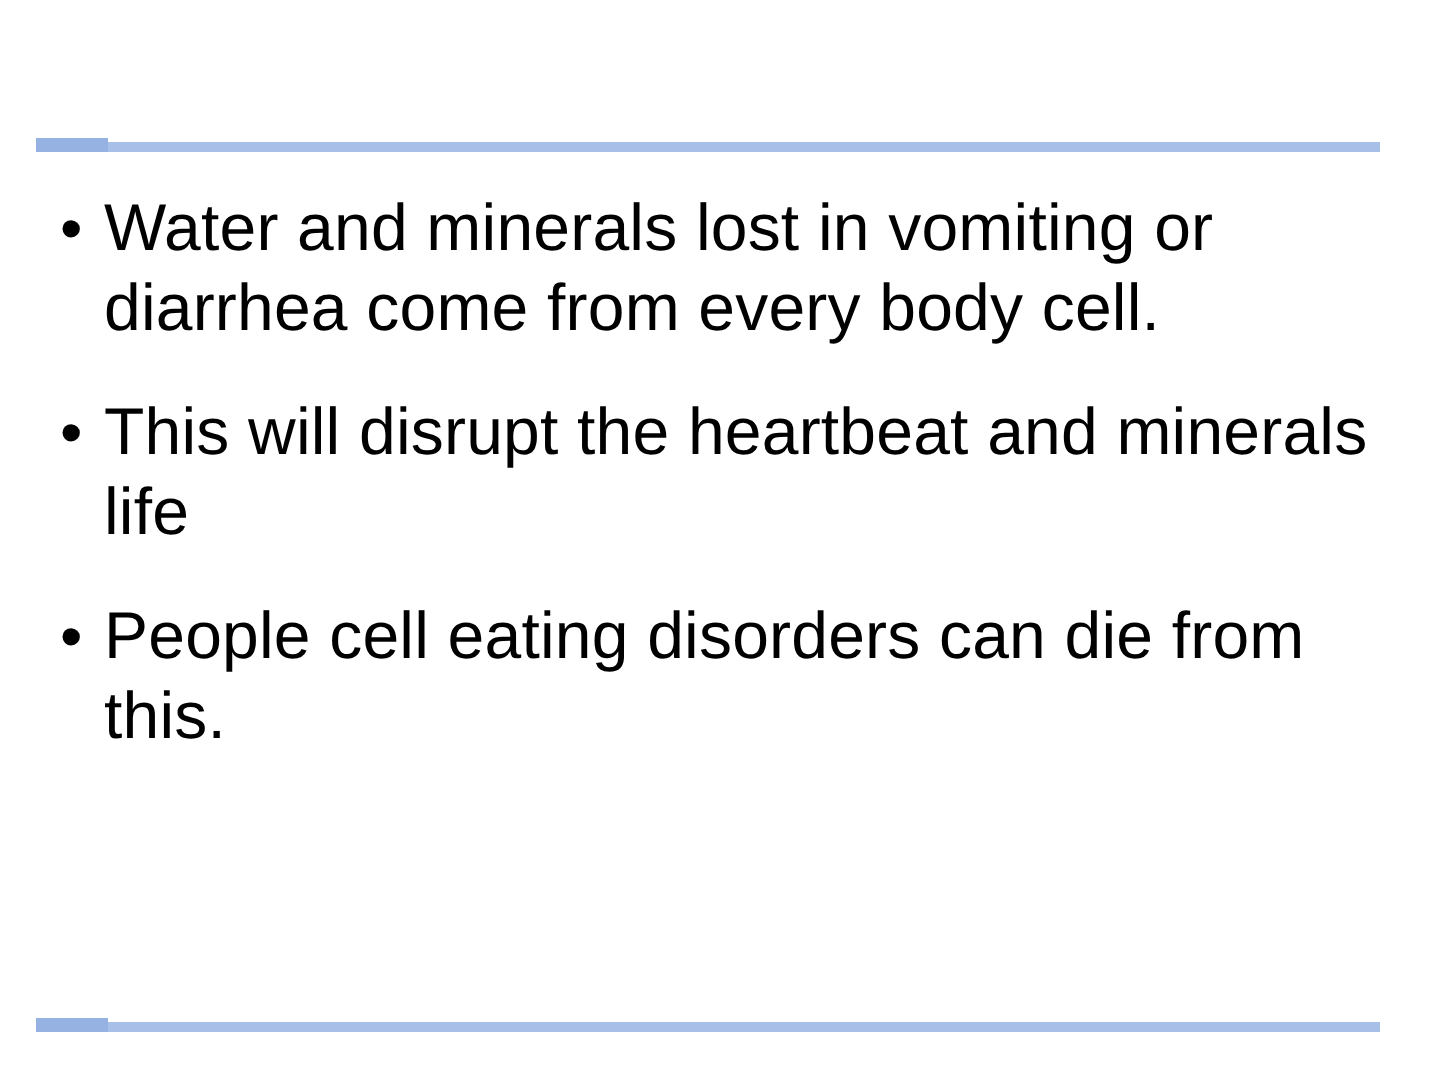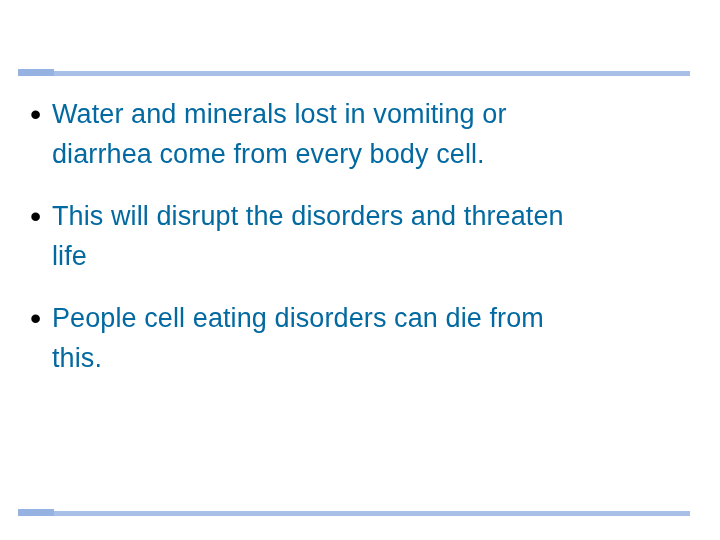--- a/index.html
+++ b/index.html
@@ -57,22 +57,22 @@
     width: 26px;
     color: #000000;
     font-size: 32px;
     line-height: 40px;
     text-align: left;
     padding-left: 4px;
     box-sizing: border-box;
   }
   .bullet-text {
     flex: 1 1 auto;
-    color: #0369a1;
-    font-size: 27px;
+    color: #000000;
+    font-size: 33px;
     line-height: 40px;
     letter-spacing: 0.1px;
     white-space: pre-line;
   }
 </style>
 </head>
 <body>
 
 <div class="slide">
 
@@ -83,21 +83,21 @@
   <div class="body-copy">
 
     <div class="bullet-row">
       <span class="bullet-mark">•</span>
       <span class="bullet-text">Water and minerals lost in vomiting or
 diarrhea come from every body cell.</span>
     </div>
 
     <div class="bullet-row">
       <span class="bullet-mark">•</span>
-      <span class="bullet-text">This will disrupt the disorders and threaten
+      <span class="bullet-text">This will disrupt the heartbeat and minerals
 life</span>
     </div>
 
     <div class="bullet-row">
       <span class="bullet-mark">•</span>
       <span class="bullet-text">People cell eating disorders can die from
 this.</span>
     </div>
 
   </div>

